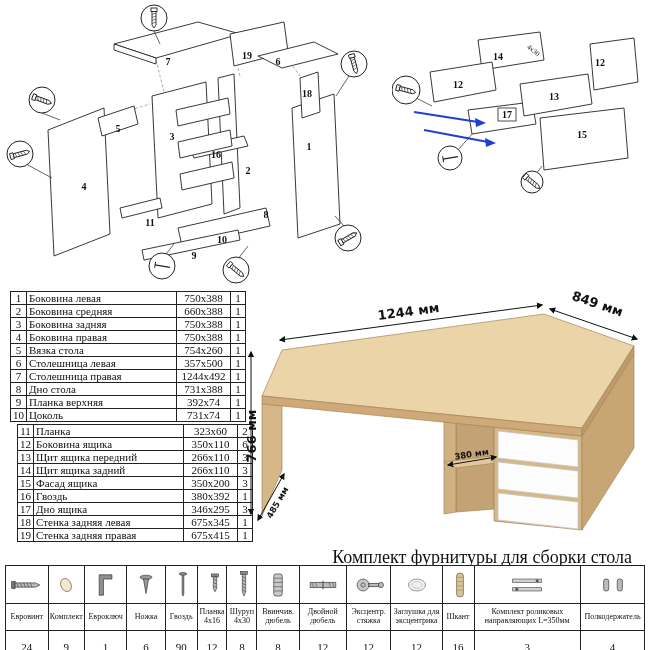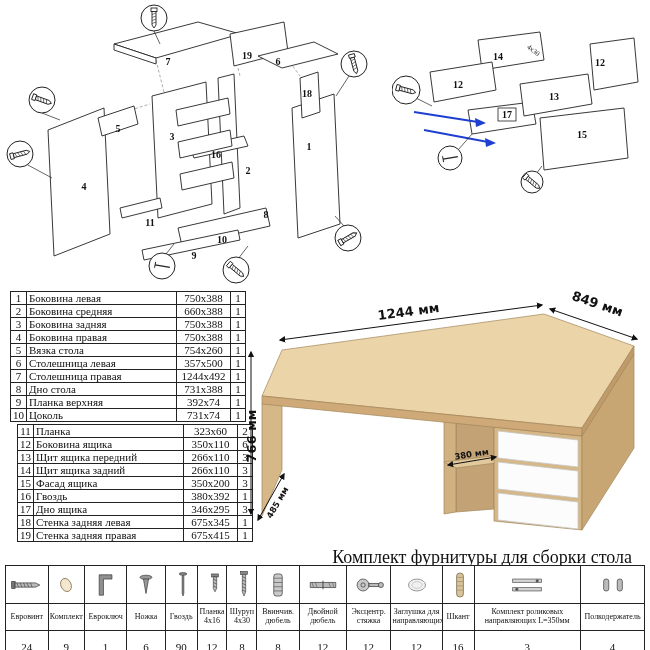--- a/index.html
+++ b/index.html
@@ -436,21 +436,21 @@
           <td class="hw-name-cell">Евровинт</td>
           <td class="hw-name-cell">Комплект</td>
           <td class="hw-name-cell">Евроключ</td>
           <td class="hw-name-cell">Ножка</td>
           <td class="hw-name-cell">Гвоздь</td>
           <td class="hw-name-cell">Планка 4x16</td>
           <td class="hw-name-cell">Шуруп 4x30</td>
           <td class="hw-name-cell">Ввинчив. дюбель</td>
           <td class="hw-name-cell">Двойной дюбель</td>
           <td class="hw-name-cell">Эксцентр. стяжка</td>
-          <td class="hw-name-cell">Заглушка для направляющих</td>
+          <td class="hw-name-cell">Заглушка для эксцентрика</td>
           <td class="hw-name-cell">Шкант</td>
           <td class="hw-name-cell">Комплект роликовых направляющих L=350мм</td>
           <td class="hw-name-cell">Полкодержатель</td>
         </tr>
       <tr id="hw-qty">
           <td class="hw-qty-cell">24</td>
           <td class="hw-qty-cell">9</td>
           <td class="hw-qty-cell">1</td>
           <td class="hw-qty-cell">6</td>
           <td class="hw-qty-cell">90</td>

